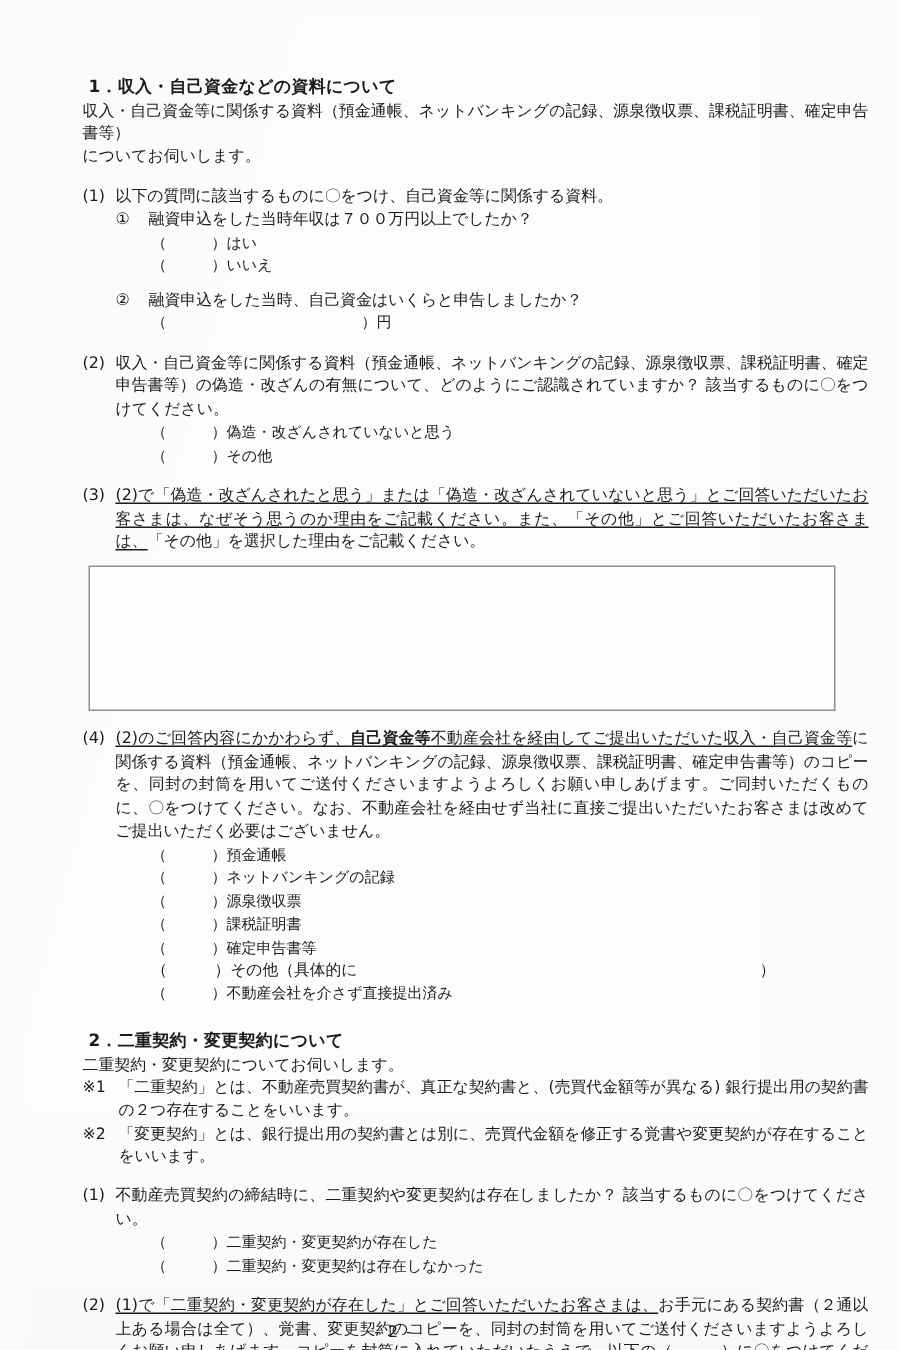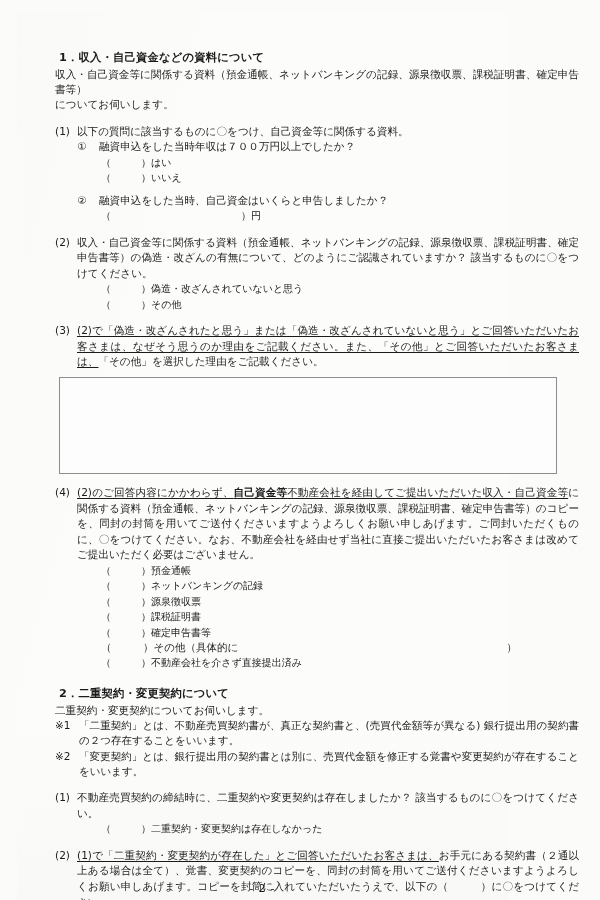--- a/index.html
+++ b/index.html
@@ -176,20 +176,21 @@
       <span class="note-mark">※2</span>
       <span class="note-body">「変更契約」とは、銀行提出用の契約書とは別に、売買代金額を修正する覚書や変更契約が存在することをいいます。</span>
     </div>
 
     <div class="gap-m"></div>
 
     <div class="q">
       <span class="q-num">(1)</span>
       <span class="q-body">不動産売買契約の締結時に、二重契約や変更契約は存在しましたか？ 該当するものに〇をつけてください。</span>
     </div>
+    <div class="opt">（　　　）二重契約・変更契約が存在した</div>
     <div class="opt">（　　　）二重契約・変更契約は存在しなかった</div>
 
     <div class="gap-m"></div>
 
     <div class="q">
       <span class="q-num">(2)</span>
       <span class="q-body"><span class="u">(1)で「二重契約・変更契約が存在した」とご回答いただいたお客さまは、</span><span>お手元にある契約書（２通以上ある場合は全て）、覚書、変更契約のコピーを、同封の封筒を用いてご送付くださいますようよろしくお願い申しあげます。コピーを封筒に入れていただいたうえで、以下の（　　　）に〇をつけてください。</span></span>
     </div>
 
   </div>

